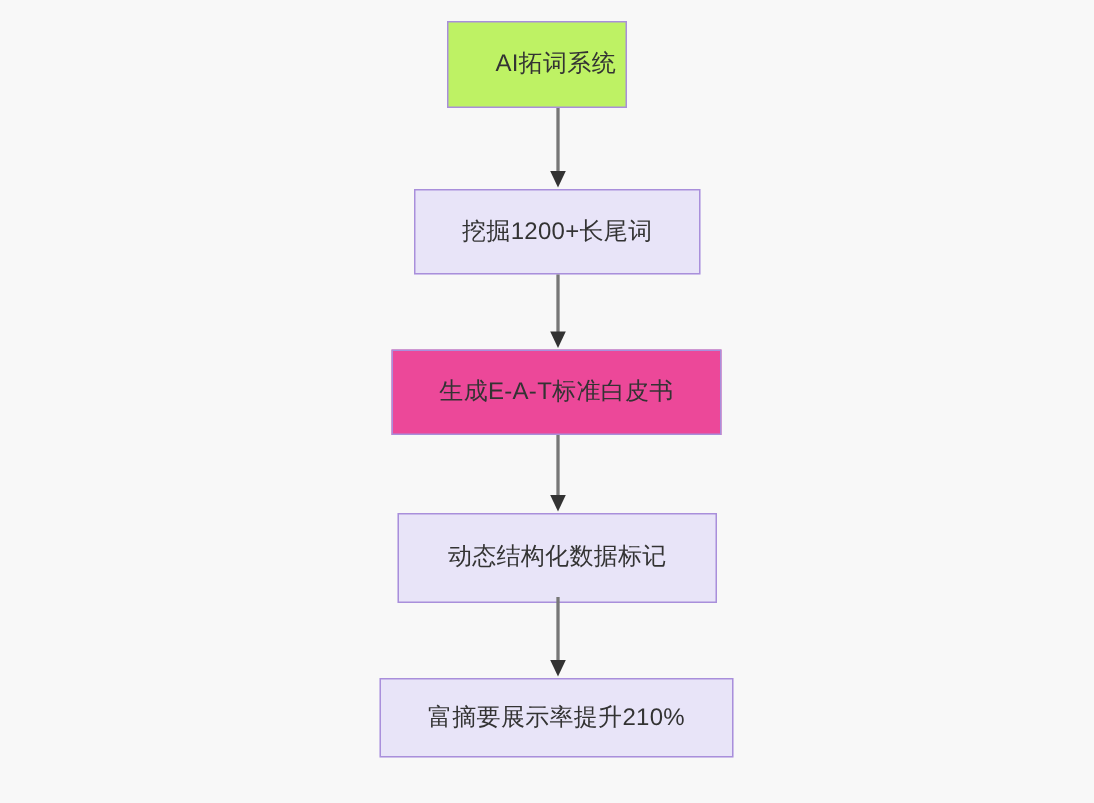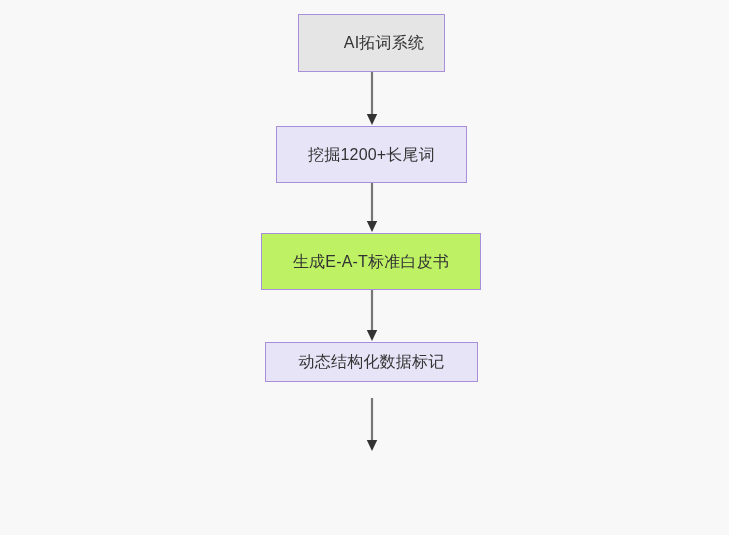--- a/index.html
+++ b/index.html
@@ -42,21 +42,21 @@
   .edge svg {
     display: block;
     overflow: visible;
   }
 </style>
 </head>
 <body style="background: rgb(248, 248, 248);">
 
 <div id="flowchart-canvas">
 
-  <div class="node" id="node-n1" style="left: 298px; top: 14px; width: 147px; height: 58px; background: #e5e5e5; border-color: rgb(169, 143, 219); padding-left: 25px;">
+  <div class="node" id="node-n1" style="left: 298px; top: 14px; width: 120px; height: 58px; background: #bef264; border-color: rgb(169, 143, 219); padding-left: 25px;">
     <span class="node-label" style="color: rgb(51, 51, 51);">AI拓词系统</span>
   </div>
 
   <div class="edge" id="edge-e1" style="left: 366px; top: 72px;">
     <svg width="12" height="54" viewBox="0 0 12 54">
       <line x1="6" y1="0" x2="6" y2="44" stroke="#777777" stroke-width="2.2"></line>
       <polygon points="6,53 0.8,42 11.2,42" fill="#333333"></polygon>
     </svg>
   </div>
 
@@ -64,36 +64,39 @@
     <span class="node-label" style="color: rgb(51, 51, 51);">挖掘1200+长尾词</span>
   </div>
 
   <div class="edge" id="edge-e2" style="left: 366px; top: 183px;">
     <svg width="12" height="50" viewBox="0 0 12 50">
       <line x1="6" y1="0" x2="6" y2="40" stroke="#777777" stroke-width="2.2"></line>
       <polygon points="6,49 0.8,38 11.2,38" fill="#333333"></polygon>
     </svg>
   </div>
 
-  <div class="node" id="node-n3" style="left: 261px; top: 233px; width: 220px; height: 57px; background: #bef264; border-color: rgb(169, 143, 219); justify-content: center;">
+  <div class="node" id="node-n3" style="left: 261px; top: 233px; width: 220px; height: 57px; background: #ec4899; border-color: rgb(169, 143, 219); justify-content: center;">
     <span class="node-label" style="color: rgb(51, 51, 51);">生成E-A-T标准白皮书</span>
   </div>
 
   <div class="edge" id="edge-e3" style="left: 366px; top: 290px;">
     <svg width="12" height="52" viewBox="0 0 12 52">
       <line x1="6" y1="0" x2="6" y2="42" stroke="#777777" stroke-width="2.2"></line>
       <polygon points="6,51 0.8,40 11.2,40" fill="#333333"></polygon>
     </svg>
   </div>
 
-  <div class="node" id="node-n4" style="left: 265px; top: 342px; width: 213px; height: 40px; background: rgb(232, 228, 248); border-color: rgb(169, 143, 219);">
+  <div class="node" id="node-n4" style="left: 265px; top: 342px; width: 213px; height: 60px; background: rgb(232, 228, 248); border-color: rgb(169, 143, 219);">
     <span class="node-label" style="color: rgb(51, 51, 51);">动态结构化数据标记</span>
   </div>
 
   <div class="edge" id="edge-e4" style="left: 366px; top: 398px;">
     <svg width="12" height="54" viewBox="0 0 12 54">
       <line x1="6" y1="0" x2="6" y2="44" stroke="#777777" stroke-width="2.2"></line>
       <polygon points="6,53 0.8,42 11.2,42" fill="#333333"></polygon>
     </svg>
   </div>
 
+  <div class="node" id="node-n5" style="left: 253px; top: 452px; width: 236px; height: 53px; background: rgb(232, 228, 248); border-color: rgb(169, 143, 219);">
+    <span class="node-label" style="color: rgb(51, 51, 51);">富摘要展示率提升210%</span>
+  </div>
 
 </div>
 
 </body></html>

